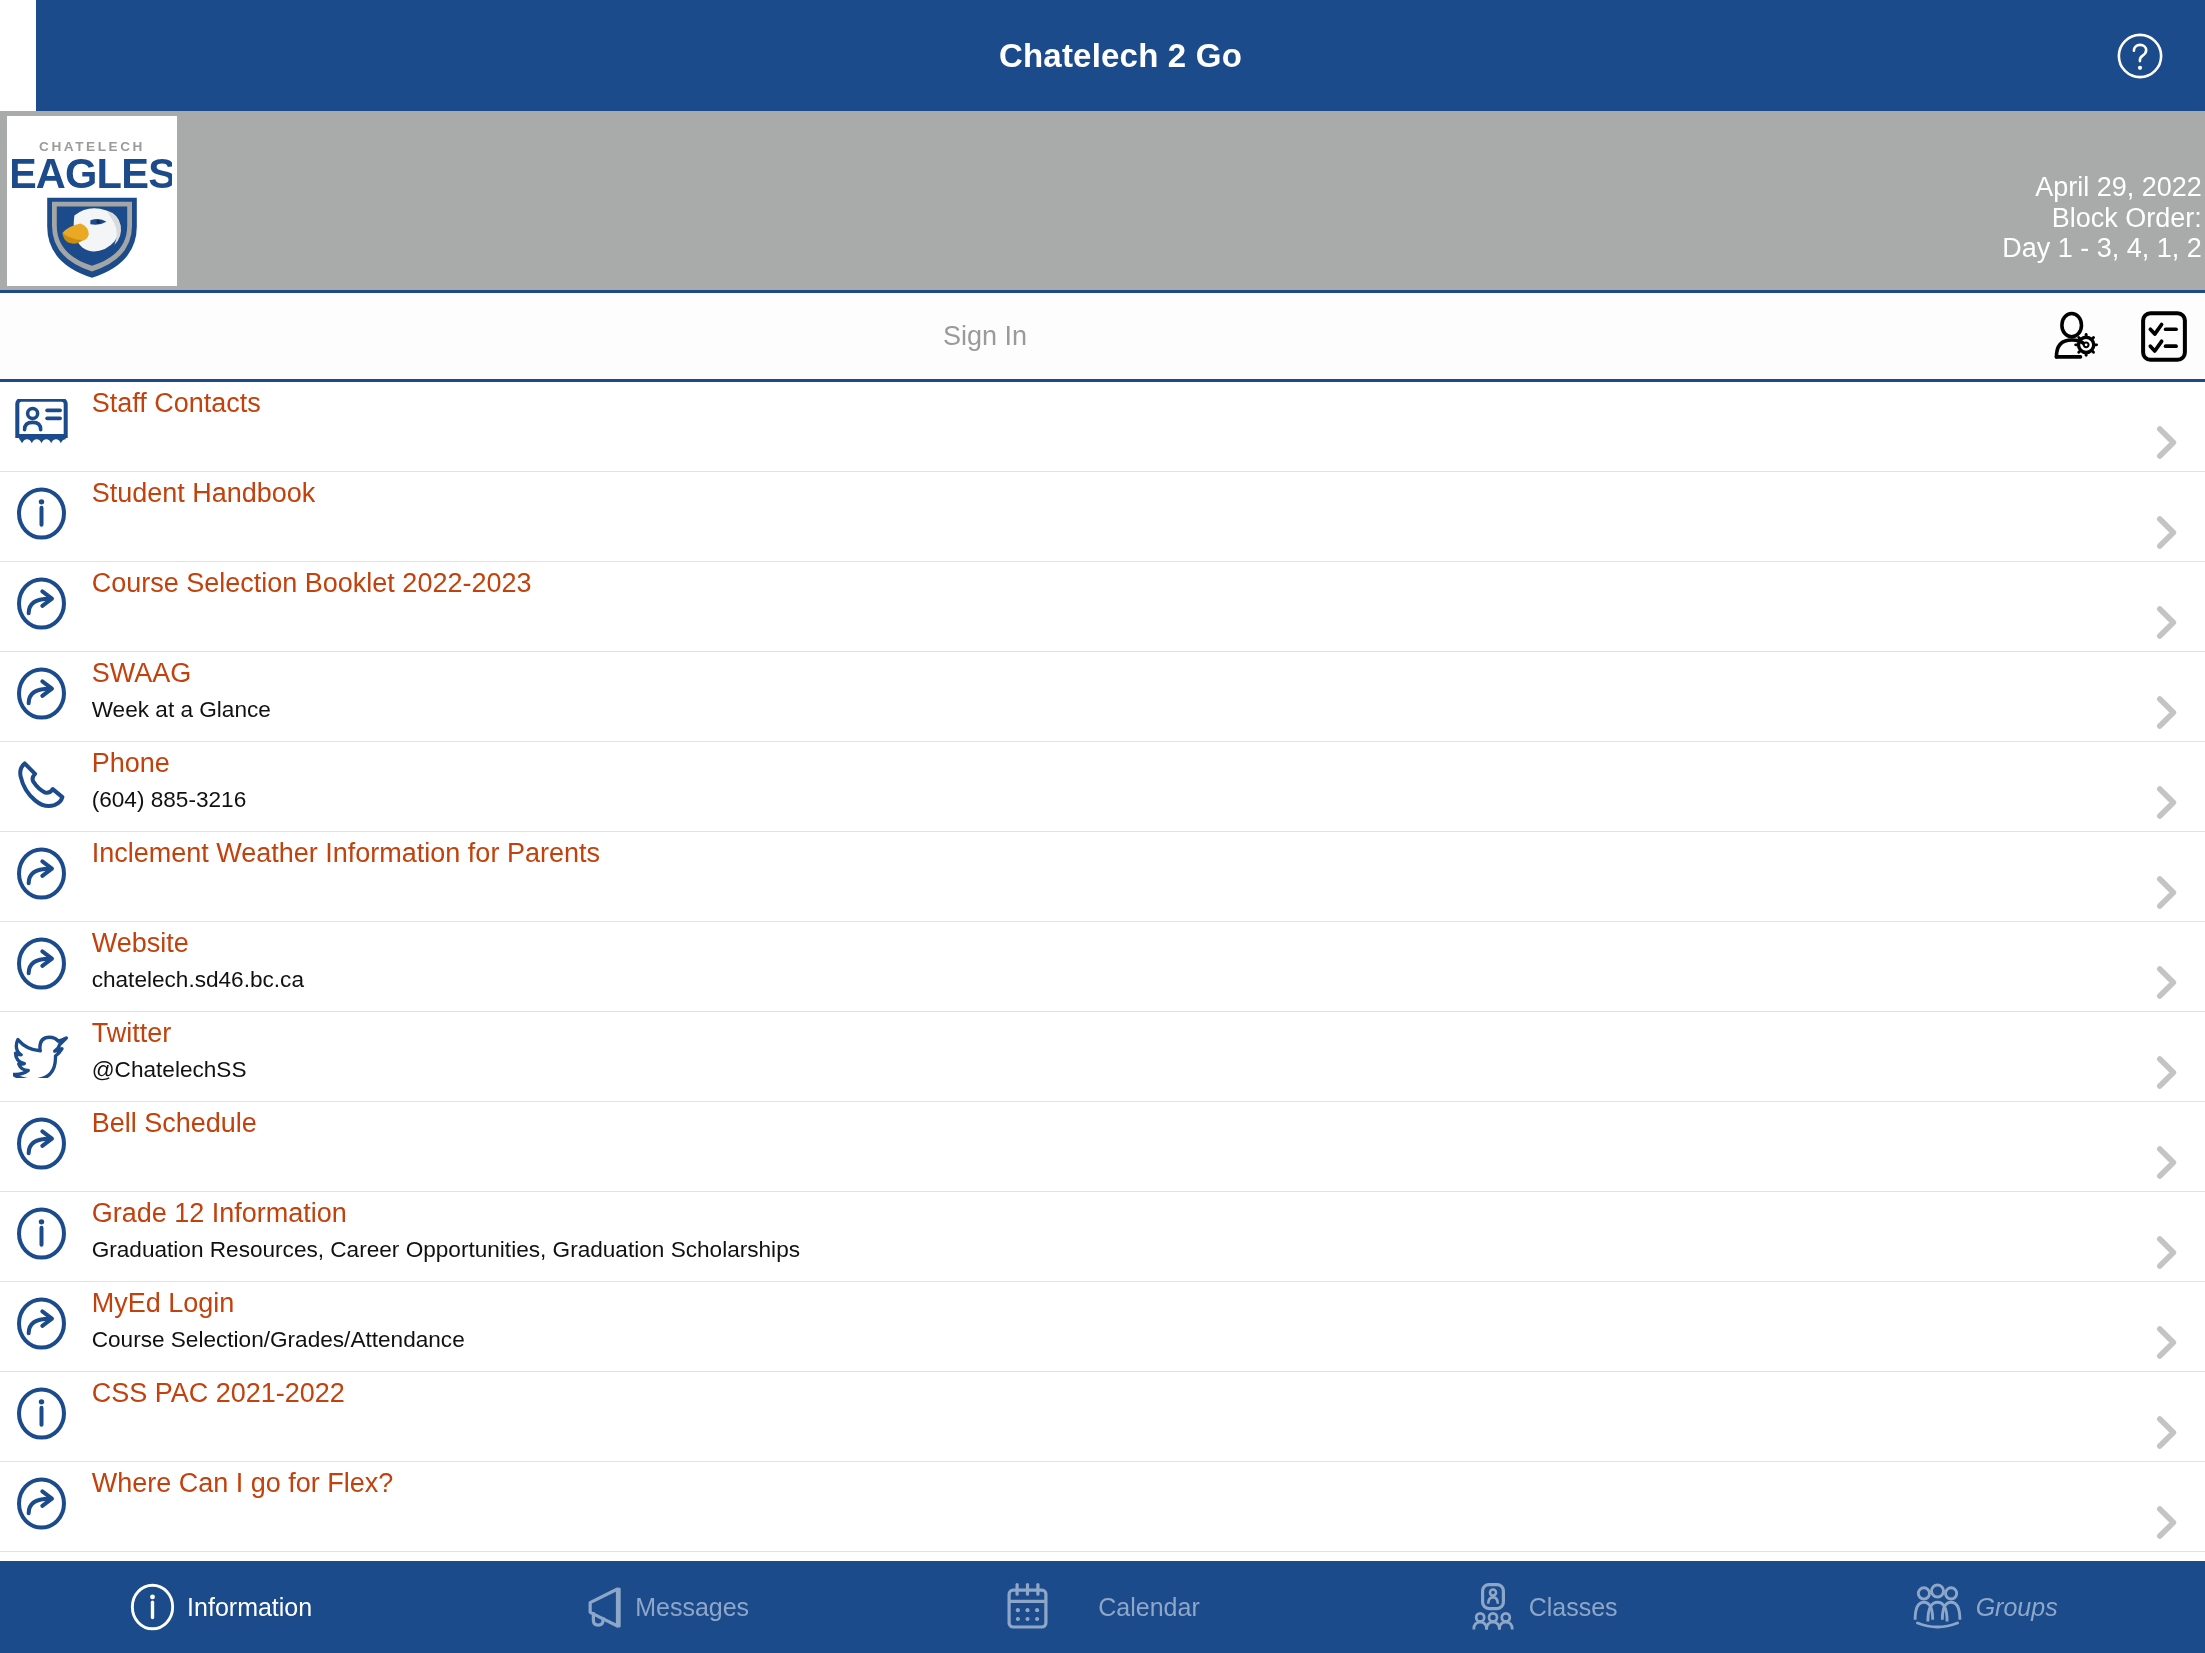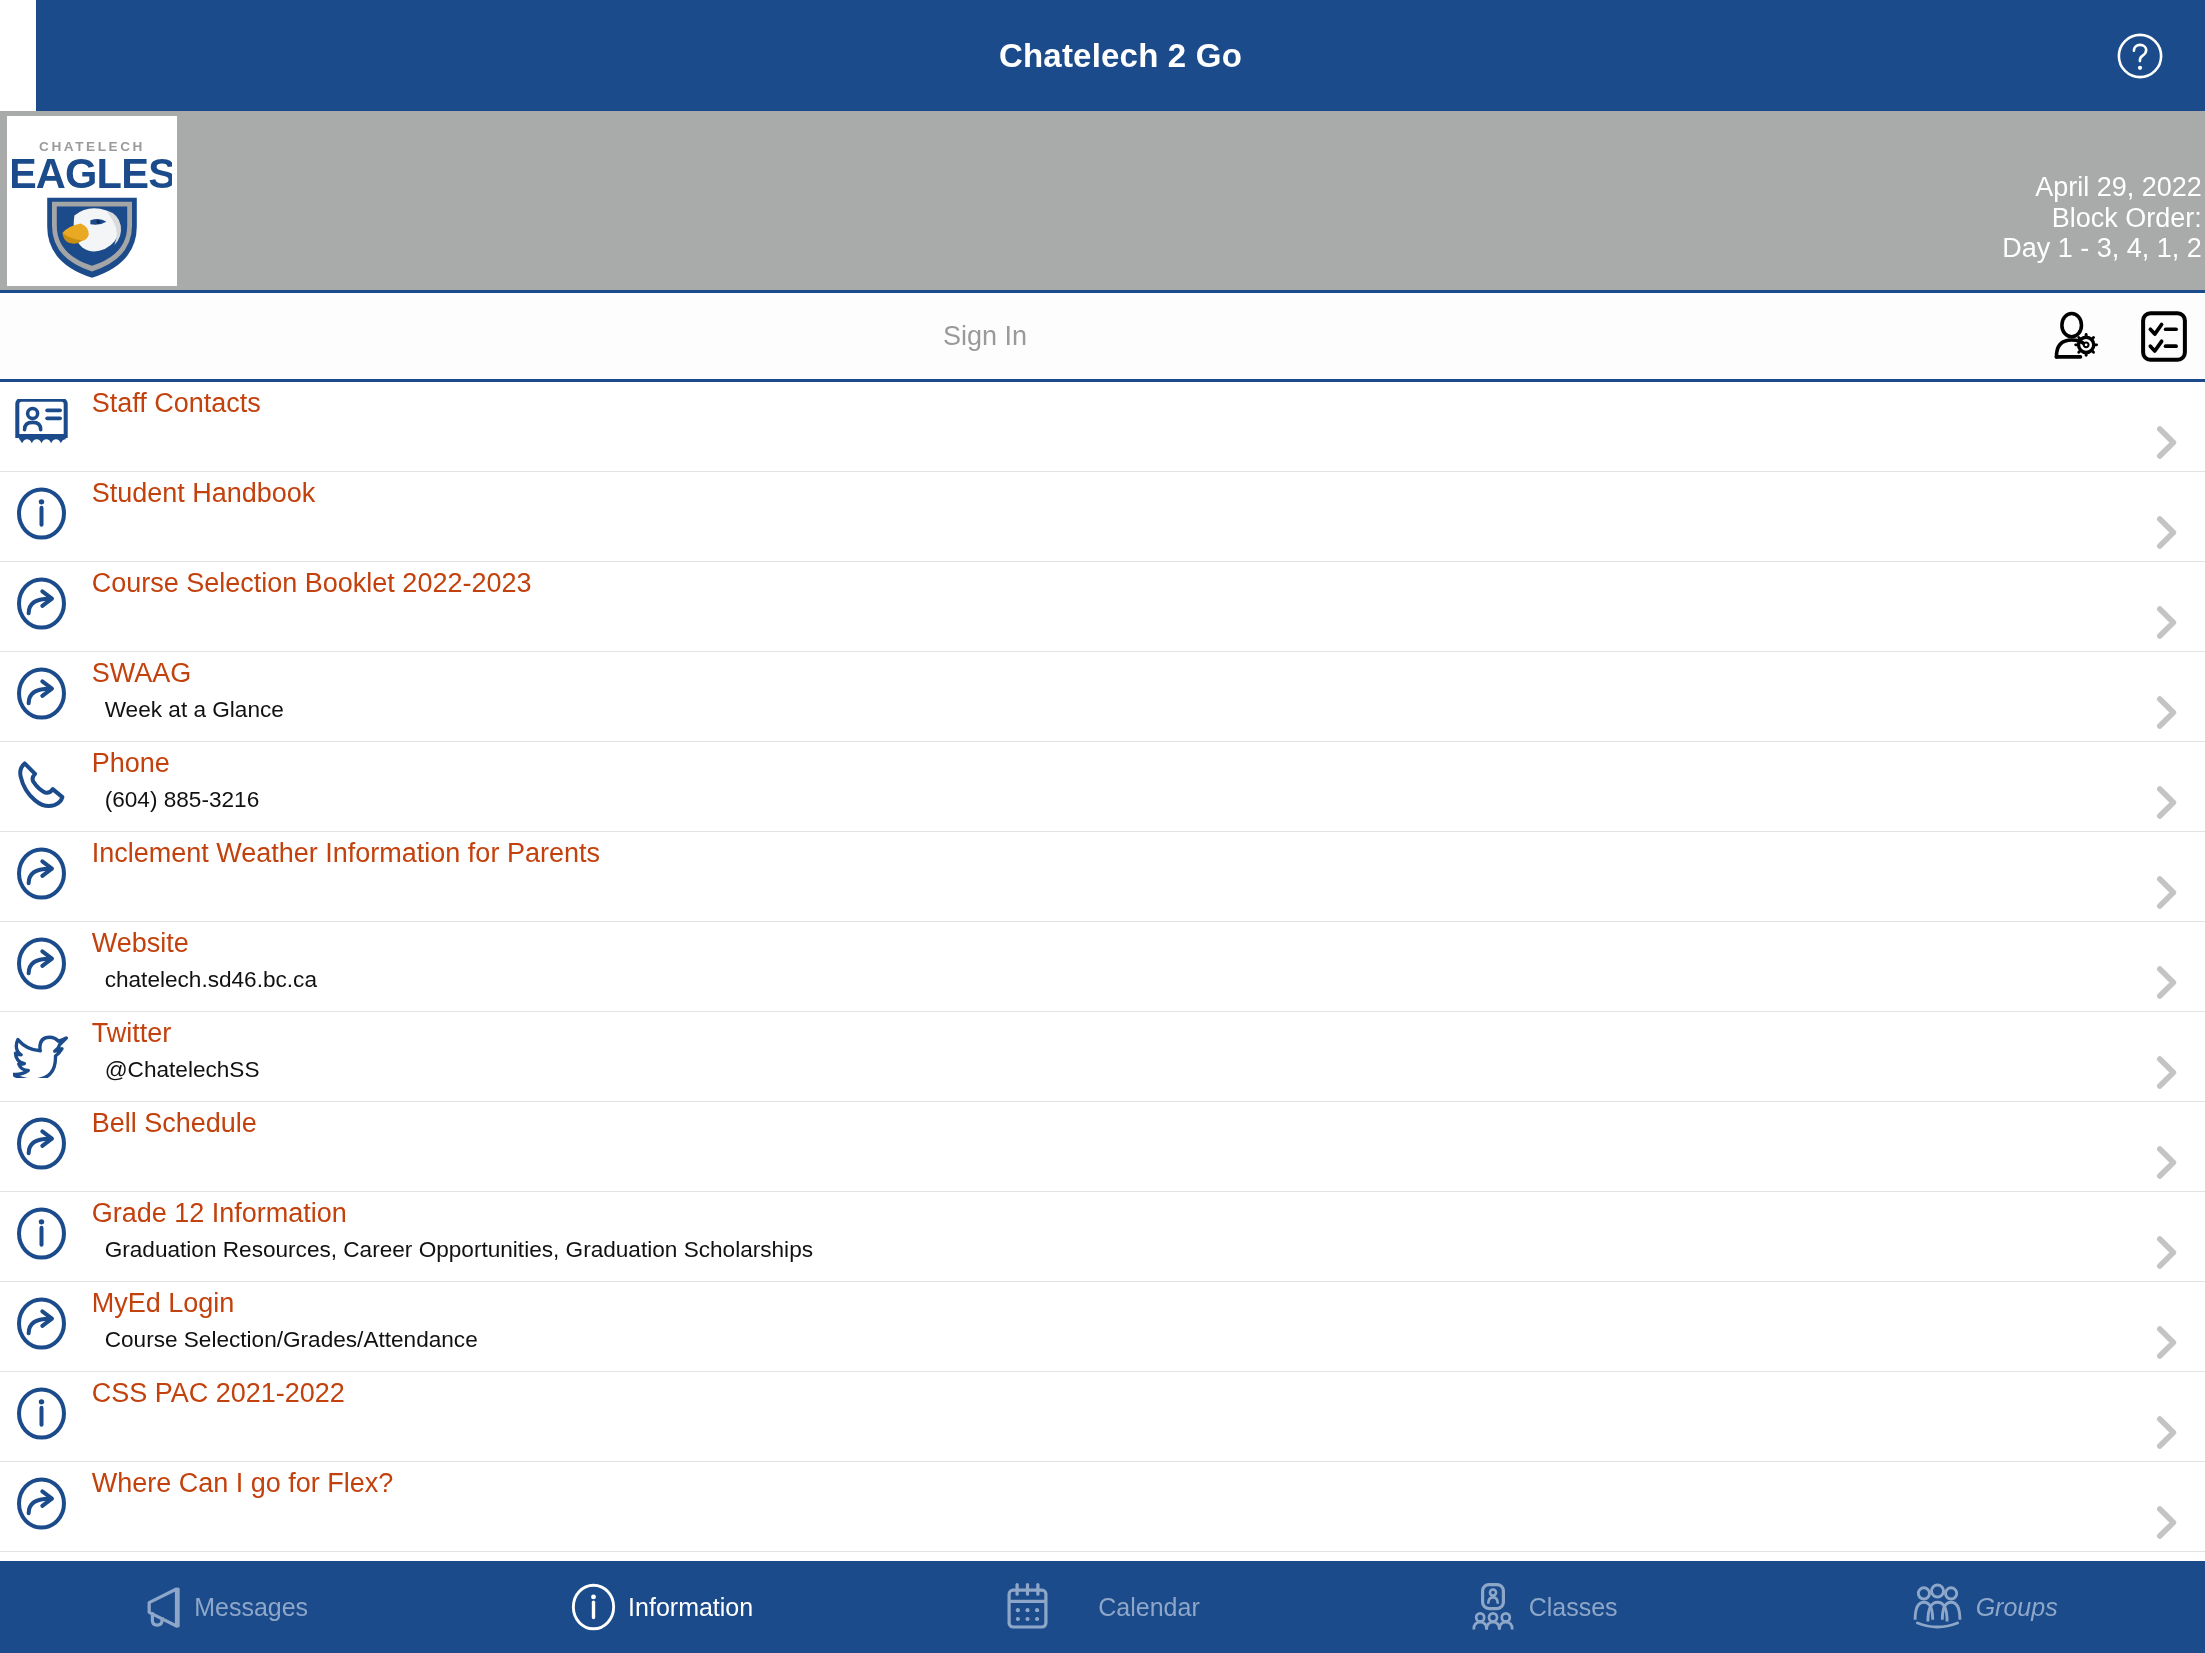--- a/index.html
+++ b/index.html
@@ -121,21 +121,20 @@
     font-size:27px;
     line-height:1.25;
     white-space:nowrap;
   }
   .row-sub {
     color:#111111;
     font-size:22.6px;
     line-height:1.32;
     margin-top:4.8px;
     white-space:nowrap;
-    margin-left:13px;
   }
   .row-chevron {
     position:absolute;
     right:26px; bottom:11.3px;
     width:24px; height:36px;
   }
   .row-chevron svg { display:block; }
 
   
   .tabbar {
@@ -465,39 +464,39 @@
         </div>
         <div class="row-chevron">
   <svg width="24" height="37" viewBox="0 0 30 46" fill="none">
     <path d="M6 6 L23 23 L6 40" stroke="#c4c4c4" stroke-width="7" fill="none" stroke-linecap="round" stroke-linejoin="round"></path>
   </svg>
 </div>
       </div>
     </div>
 
   <div class="tabbar" id="tabbar">
+      <div class="tab active" style="color: rgb(255, 255, 255);">
+        <span style="display: flex;">
+  <svg width="47" height="50" viewBox="0 0 58 62" fill="none">
+    <ellipse cx="29" cy="31" rx="25" ry="27" stroke="currentColor" stroke-width="3.6"></ellipse>
+    <circle cx="29" cy="18.5" r="3" fill="currentColor"></circle>
+    <path d="M29 25 L29 44" stroke="currentColor" stroke-width="4.2" stroke-linecap="round"></path>
+  </svg>
+</span>
+        <span class="tab-label">Information</span>
+      </div>
       <div class="tab" style="color: rgb(142, 167, 201);">
         <span style="display: flex;">
   <svg width="50" height="45" viewBox="0 0 62 56" fill="none">
     <path d="M54 5 L20 22 L20 34 L54 51 Z" stroke="currentColor" stroke-width="4" fill="none" stroke-linejoin="round"></path>
     <line x1="56" y1="5" x2="56" y2="51" stroke="currentColor" stroke-width="4" stroke-linecap="round"></line>
     <path d="M24 34 L24 44 q0 6 6 6 q6 0 6 -6 L36 40" stroke="currentColor" stroke-width="4" fill="none" stroke-linejoin="round"></path>
   </svg>
 </span>
         <span class="tab-label">Messages</span>
-      </div>
-      <div class="tab active" style="color: rgb(255, 255, 255);">
-        <span style="display: flex;">
-  <svg width="47" height="50" viewBox="0 0 58 62" fill="none">
-    <ellipse cx="29" cy="31" rx="25" ry="27" stroke="currentColor" stroke-width="3.6"></ellipse>
-    <circle cx="29" cy="18.5" r="3" fill="currentColor"></circle>
-    <path d="M29 25 L29 44" stroke="currentColor" stroke-width="4.2" stroke-linecap="round"></path>
-  </svg>
-</span>
-        <span class="tab-label">Information</span>
       </div>
       <div class="tab" style="color: rgb(142, 167, 201); gap: 48px;">
         <span style="display: flex;">
   <svg width="45" height="48" viewBox="0 0 56 60" fill="none">
     <rect x="5" y="9" width="46" height="46" rx="5" stroke="currentColor" stroke-width="4"></rect>
     <line x1="5" y1="23" x2="51" y2="23" stroke="currentColor" stroke-width="4"></line>
     <line x1="15" y1="2" x2="15" y2="14" stroke="currentColor" stroke-width="4" stroke-linecap="round"></line>
     <line x1="28" y1="2" x2="28" y2="14" stroke="currentColor" stroke-width="4" stroke-linecap="round"></line>
     <line x1="41" y1="2" x2="41" y2="14" stroke="currentColor" stroke-width="4" stroke-linecap="round"></line>
     <circle cx="16" cy="34" r="2.6" fill="currentColor"></circle>

